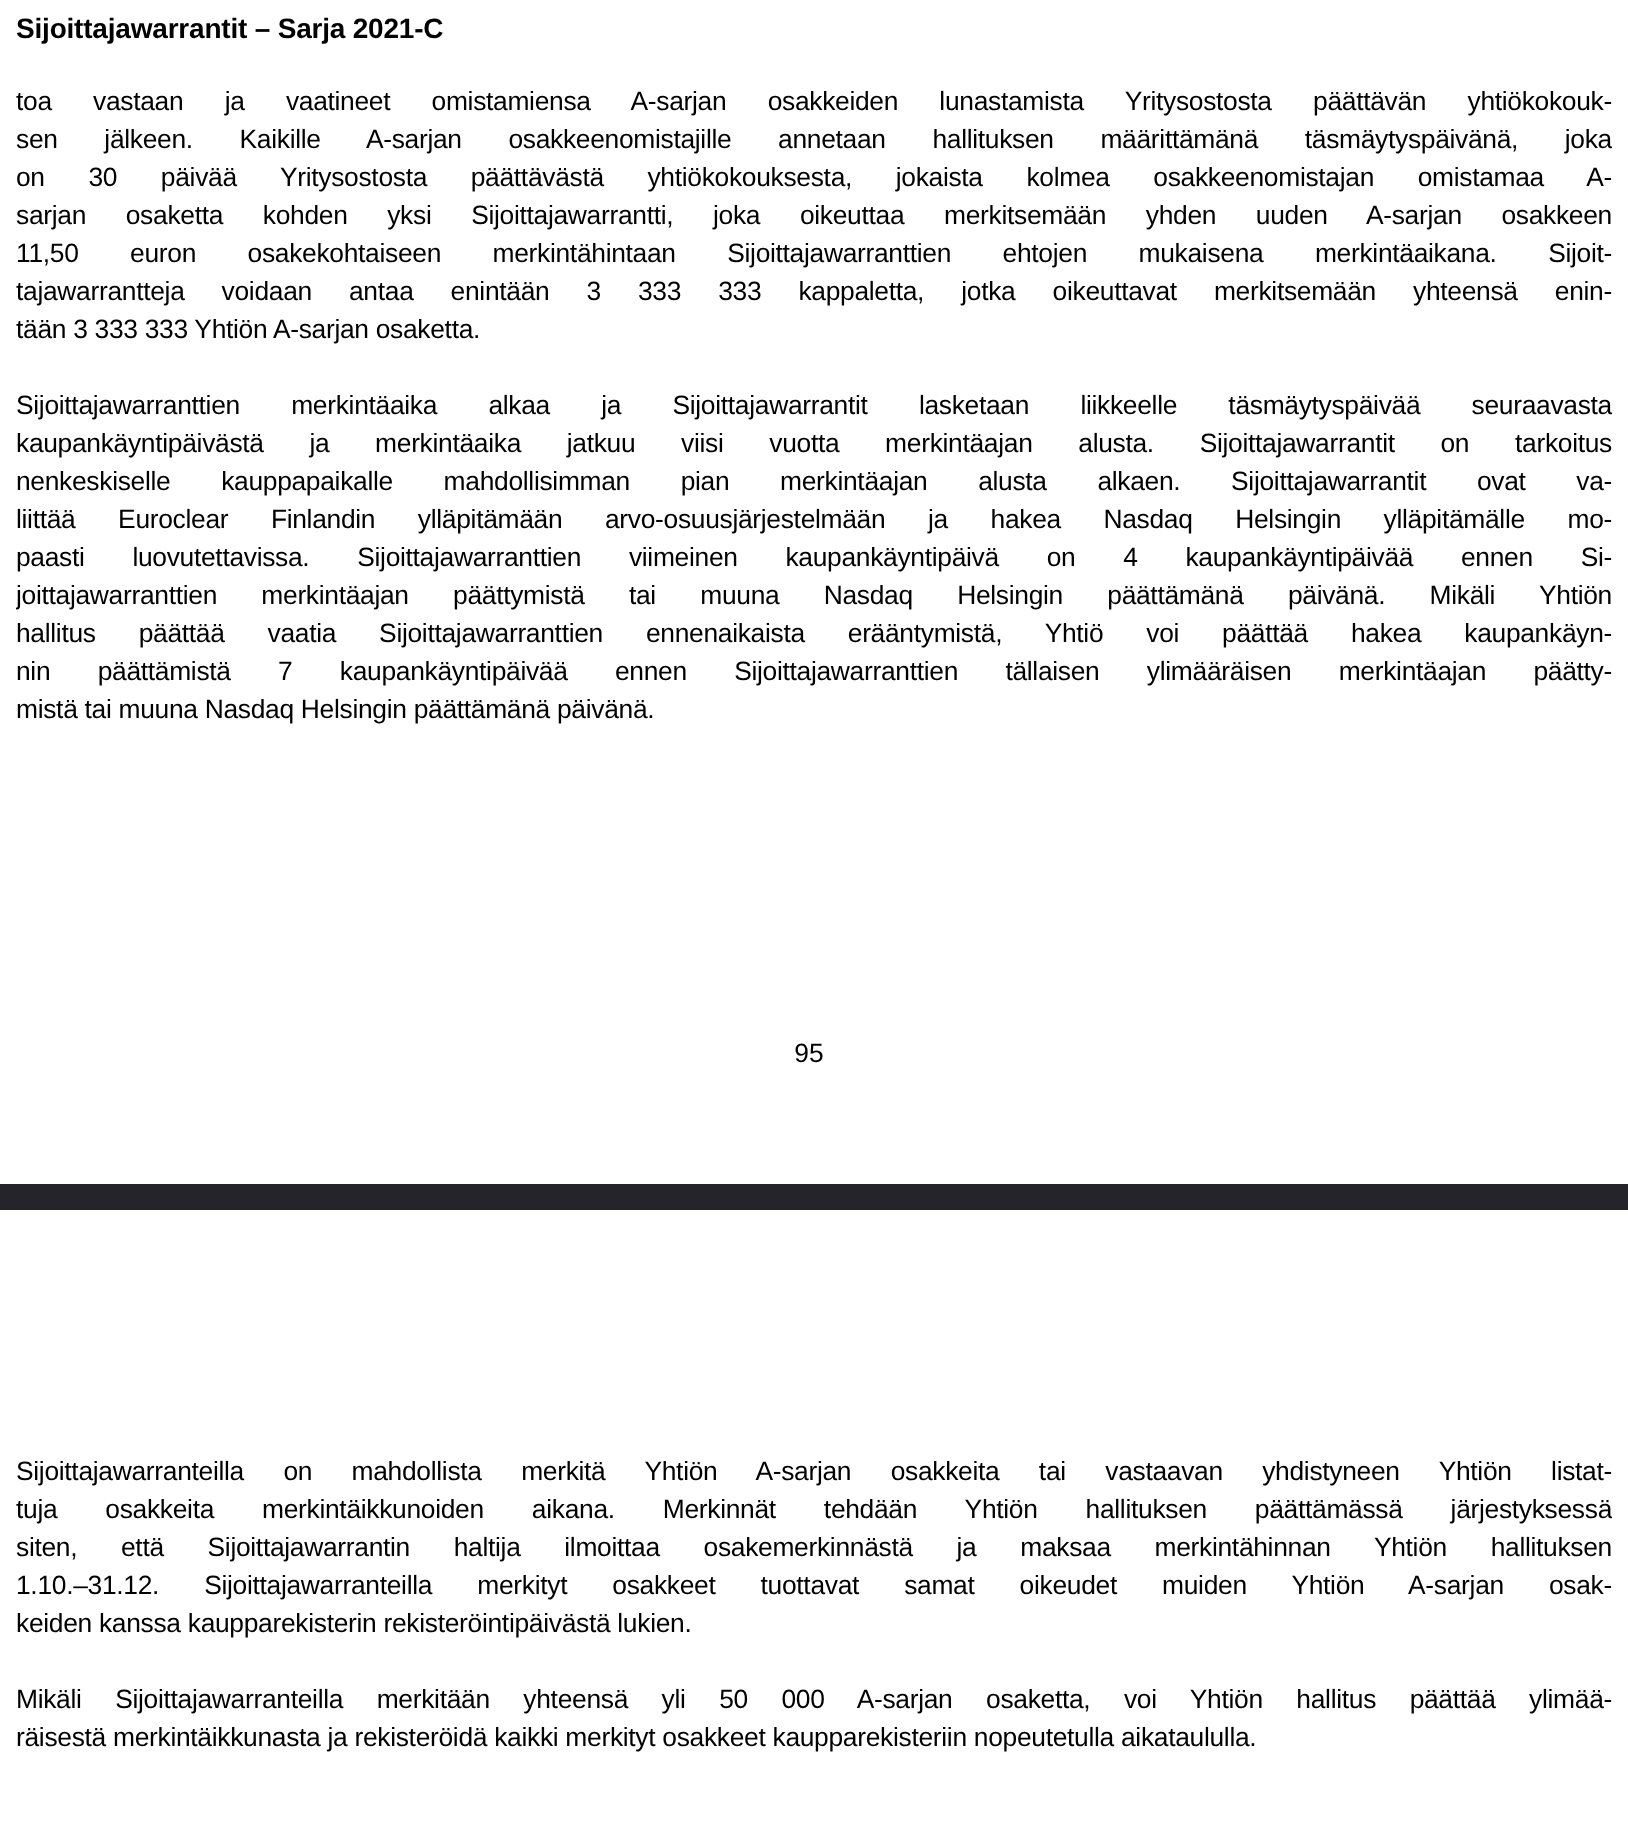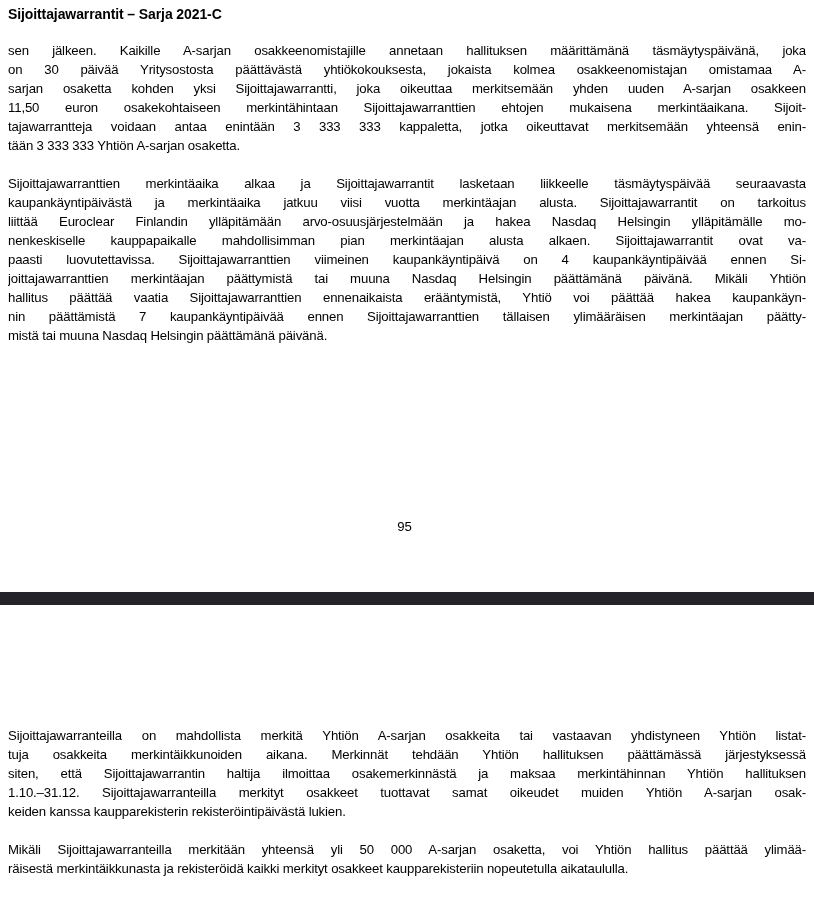--- a/index.html
+++ b/index.html
@@ -59,32 +59,33 @@
 </style>
 </head>
 <body>
 
 <div class="doc">
 
   <section class="page-top">
     <h1 class="title">Sijoittajawarrantit – Sarja 2021-C</h1>
     <div>
         <div class="para">
+          <div class="line">toa vastaan ja vaatineet omistamiensa A-sarjan osakkeiden lunastamista Yritysostosta päättävän yhtiökokouk-</div>
           <div class="line">sen jälkeen. Kaikille A-sarjan osakkeenomistajille annetaan hallituksen määrittämänä täsmäytyspäivänä, joka</div>
           <div class="line">on 30 päivää Yritysostosta päättävästä yhtiökokouksesta, jokaista kolmea osakkeenomistajan omistamaa A-</div>
           <div class="line">sarjan osaketta kohden yksi Sijoittajawarrantti, joka oikeuttaa merkitsemään yhden uuden A-sarjan osakkeen</div>
           <div class="line">11,50 euron osakekohtaiseen merkintähintaan Sijoittajawarranttien ehtojen mukaisena merkintäaikana. Sijoit-</div>
           <div class="line">tajawarrantteja voidaan antaa enintään 3 333 333 kappaletta, jotka oikeuttavat merkitsemään yhteensä enin-</div>
           <div class="line last">tään 3 333 333 Yhtiön A-sarjan osaketta.</div>
         </div>
         <div class="para">
           <div class="line">Sijoittajawarranttien merkintäaika alkaa ja Sijoittajawarrantit lasketaan liikkeelle täsmäytyspäivää seuraavasta</div>
           <div class="line">kaupankäyntipäivästä ja merkintäaika jatkuu viisi vuotta merkintäajan alusta. Sijoittajawarrantit on tarkoitus</div>
+          <div class="line">nenkeskiselle kauppapaikalle mahdollisimman pian merkintäajan alusta alkaen. Sijoittajawarrantit ovat va-</div>
           <div class="line">liittää Euroclear Finlandin ylläpitämään arvo-osuusjärjestelmään ja hakea Nasdaq Helsingin ylläpitämälle mo-</div>
-          <div class="line">nenkeskiselle kauppapaikalle mahdollisimman pian merkintäajan alusta alkaen. Sijoittajawarrantit ovat va-</div>
           <div class="line">paasti luovutettavissa. Sijoittajawarranttien viimeinen kaupankäyntipäivä on 4 kaupankäyntipäivää ennen Si-</div>
           <div class="line">joittajawarranttien merkintäajan päättymistä tai muuna Nasdaq Helsingin päättämänä päivänä. Mikäli Yhtiön</div>
           <div class="line">hallitus päättää vaatia Sijoittajawarranttien ennenaikaista erääntymistä, Yhtiö voi päättää hakea kaupankäyn-</div>
           <div class="line">nin päättämistä 7 kaupankäyntipäivää ennen Sijoittajawarranttien tällaisen ylimääräisen merkintäajan päätty-</div>
           <div class="line last">mistä tai muuna Nasdaq Helsingin päättämänä päivänä.</div>
         </div>
       </div>
   </section>
 
   <div class="pagenum">95</div>

